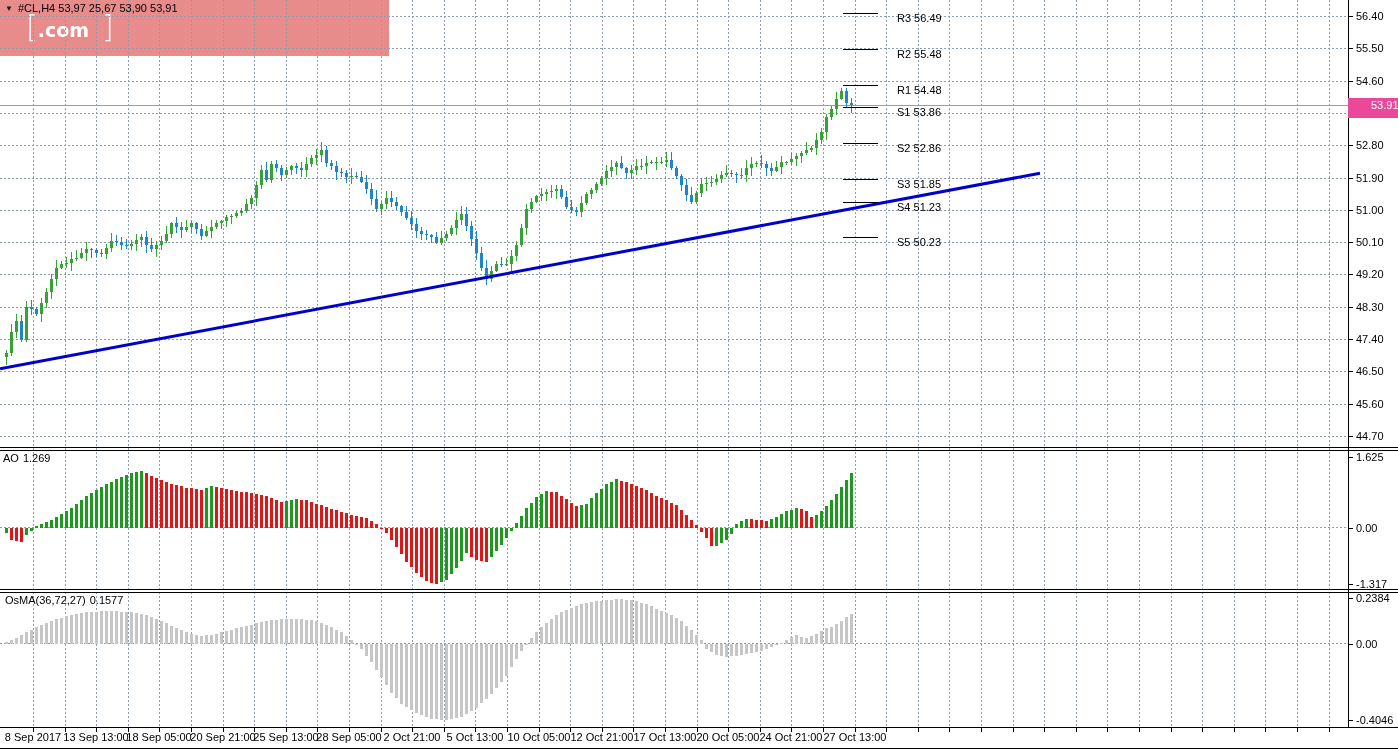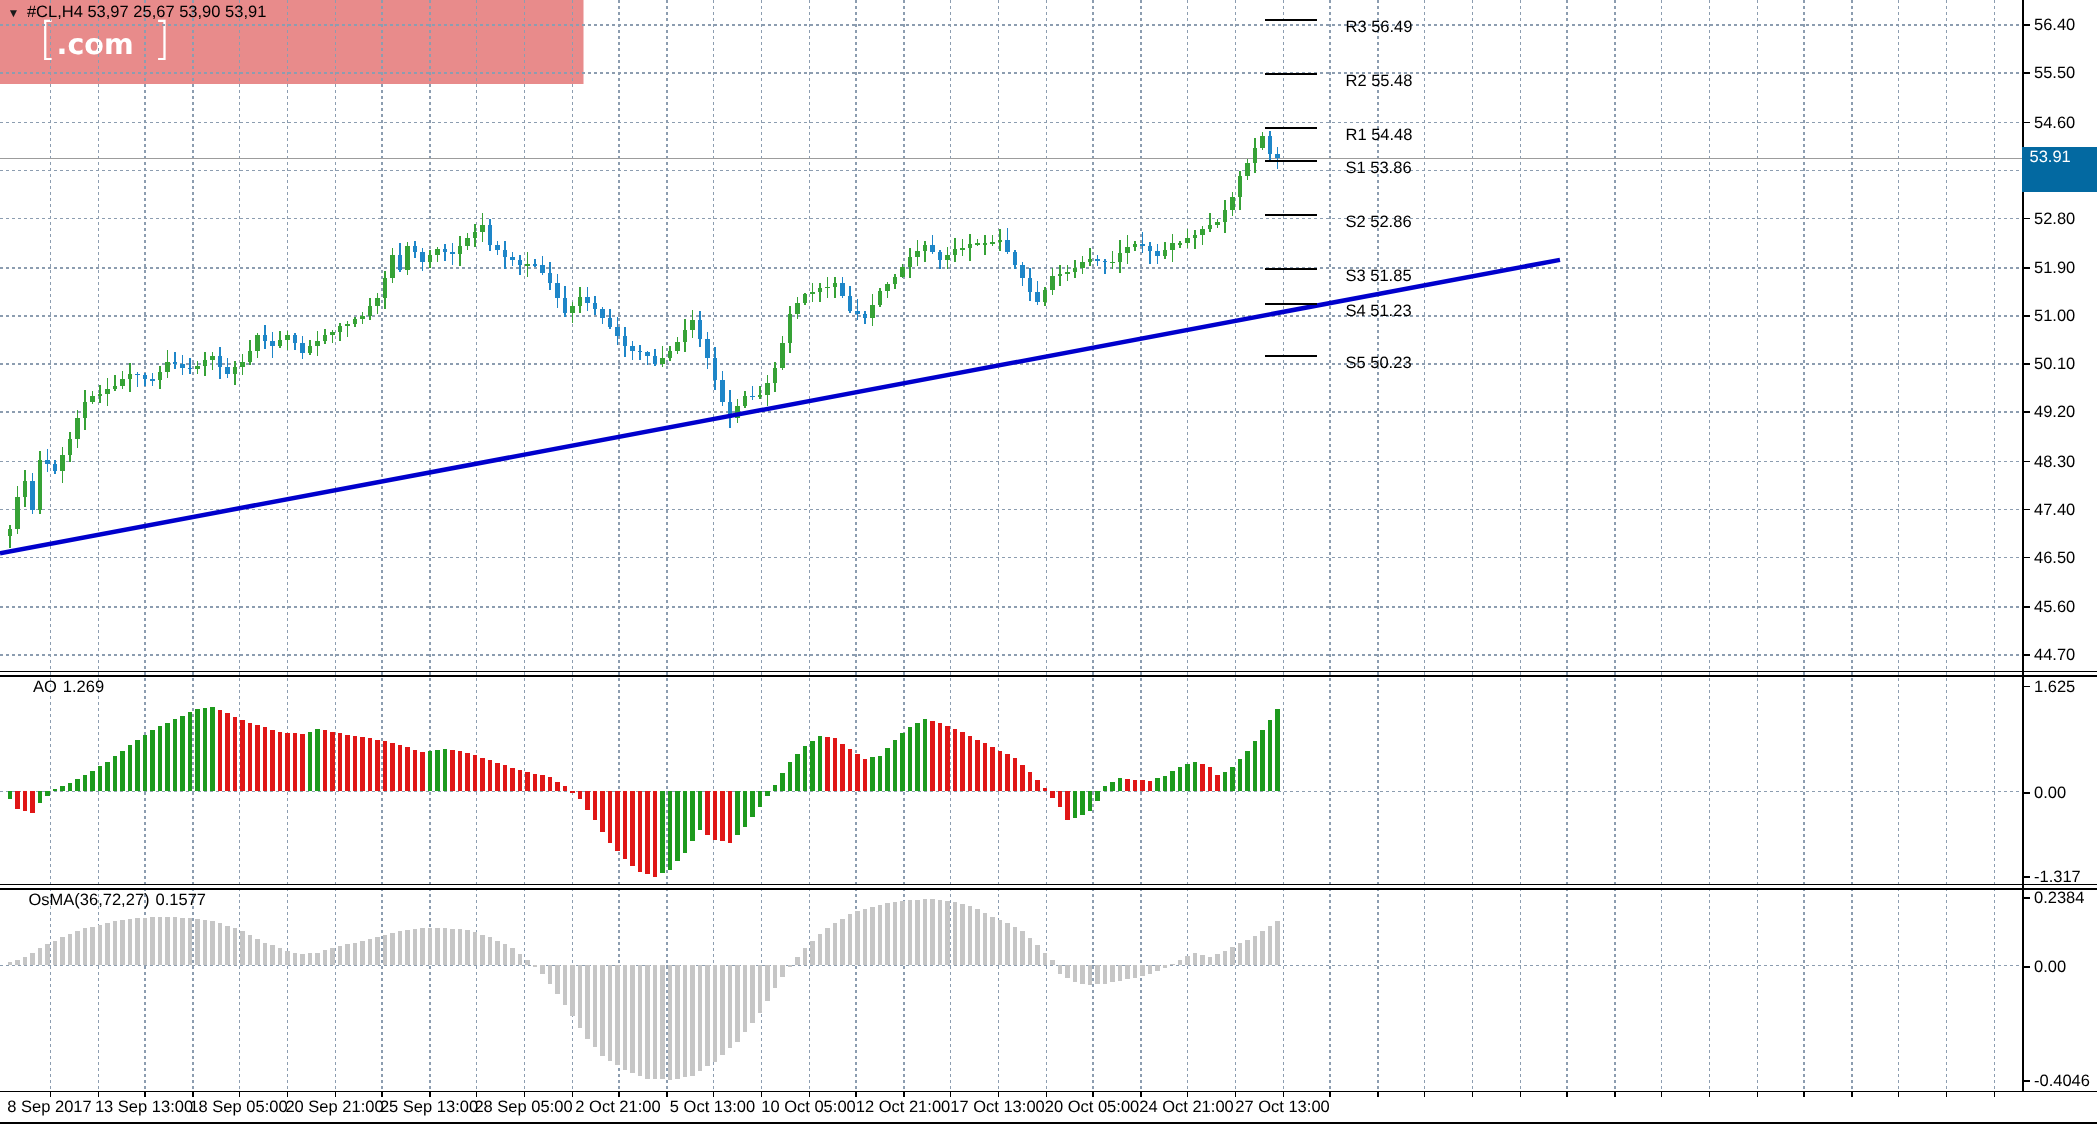--- a/index.html
+++ b/index.html
@@ -2,25 +2,25 @@
 <html><head>
 <meta charset="utf-8">
 <style>
   html,body{margin:0;padding:0;background:#fff;}
   #chart-window{position:relative;width:1398px;height:750px;background:#fff;overflow:hidden;
     font-family:"Liberation Sans",sans-serif;}
   #chart-svg{position:absolute;left:0;top:0;}
   .ovl{position:absolute;color:#000;font-size:11px;line-height:13px;white-space:nowrap;}
   #symbol-line{left:5px;top:2px;display:flex;align-items:center;gap:5px;}
   #symbol-dd{font-size:8px;color:#1a1a1a;}
-  #ao-label{left:22px;top:452px;}
-  #osma-label{left:19px;top:594px;}
+  #ao-label{left:3px;top:452px;}
+  #osma-label{left:5px;top:594px;}
   .ind-val{margin-left:4px;}
-  #price-badge{left:1348px;top:98px;width:50px;height:30px;background:#0369a1;color:#fff;
-    font-size:11px;line-height:14px;padding-left:5px;box-sizing:border-box;}
+  #price-badge{left:1348px;top:98px;width:50px;height:20px;background:#ec4899;color:#fff;
+    font-size:11px;line-height:14px;padding-left:23px;box-sizing:border-box;}
   #watermark{left:0;top:683px;width:389px;height:56px;display:flex;align-items:baseline;
     color:#fff;z-index:5;font-family:"DejaVu Sans",sans-serif;padding-top:9px;box-sizing:border-box;}
   .wm-bracket{font-size:30px;font-weight:200;}
   .wm-bl{margin-left:26px;}
   .wm-site{font-size:29px;margin-left:17px;letter-spacing:0px;}
   .wm-com{font-size:19px;font-weight:bold;}
   .wm-br{margin-left:13px;}
   svg text{font-family:"Liberation Sans",sans-serif;font-size:11px;fill:#000;}
 </style>
 </head>

